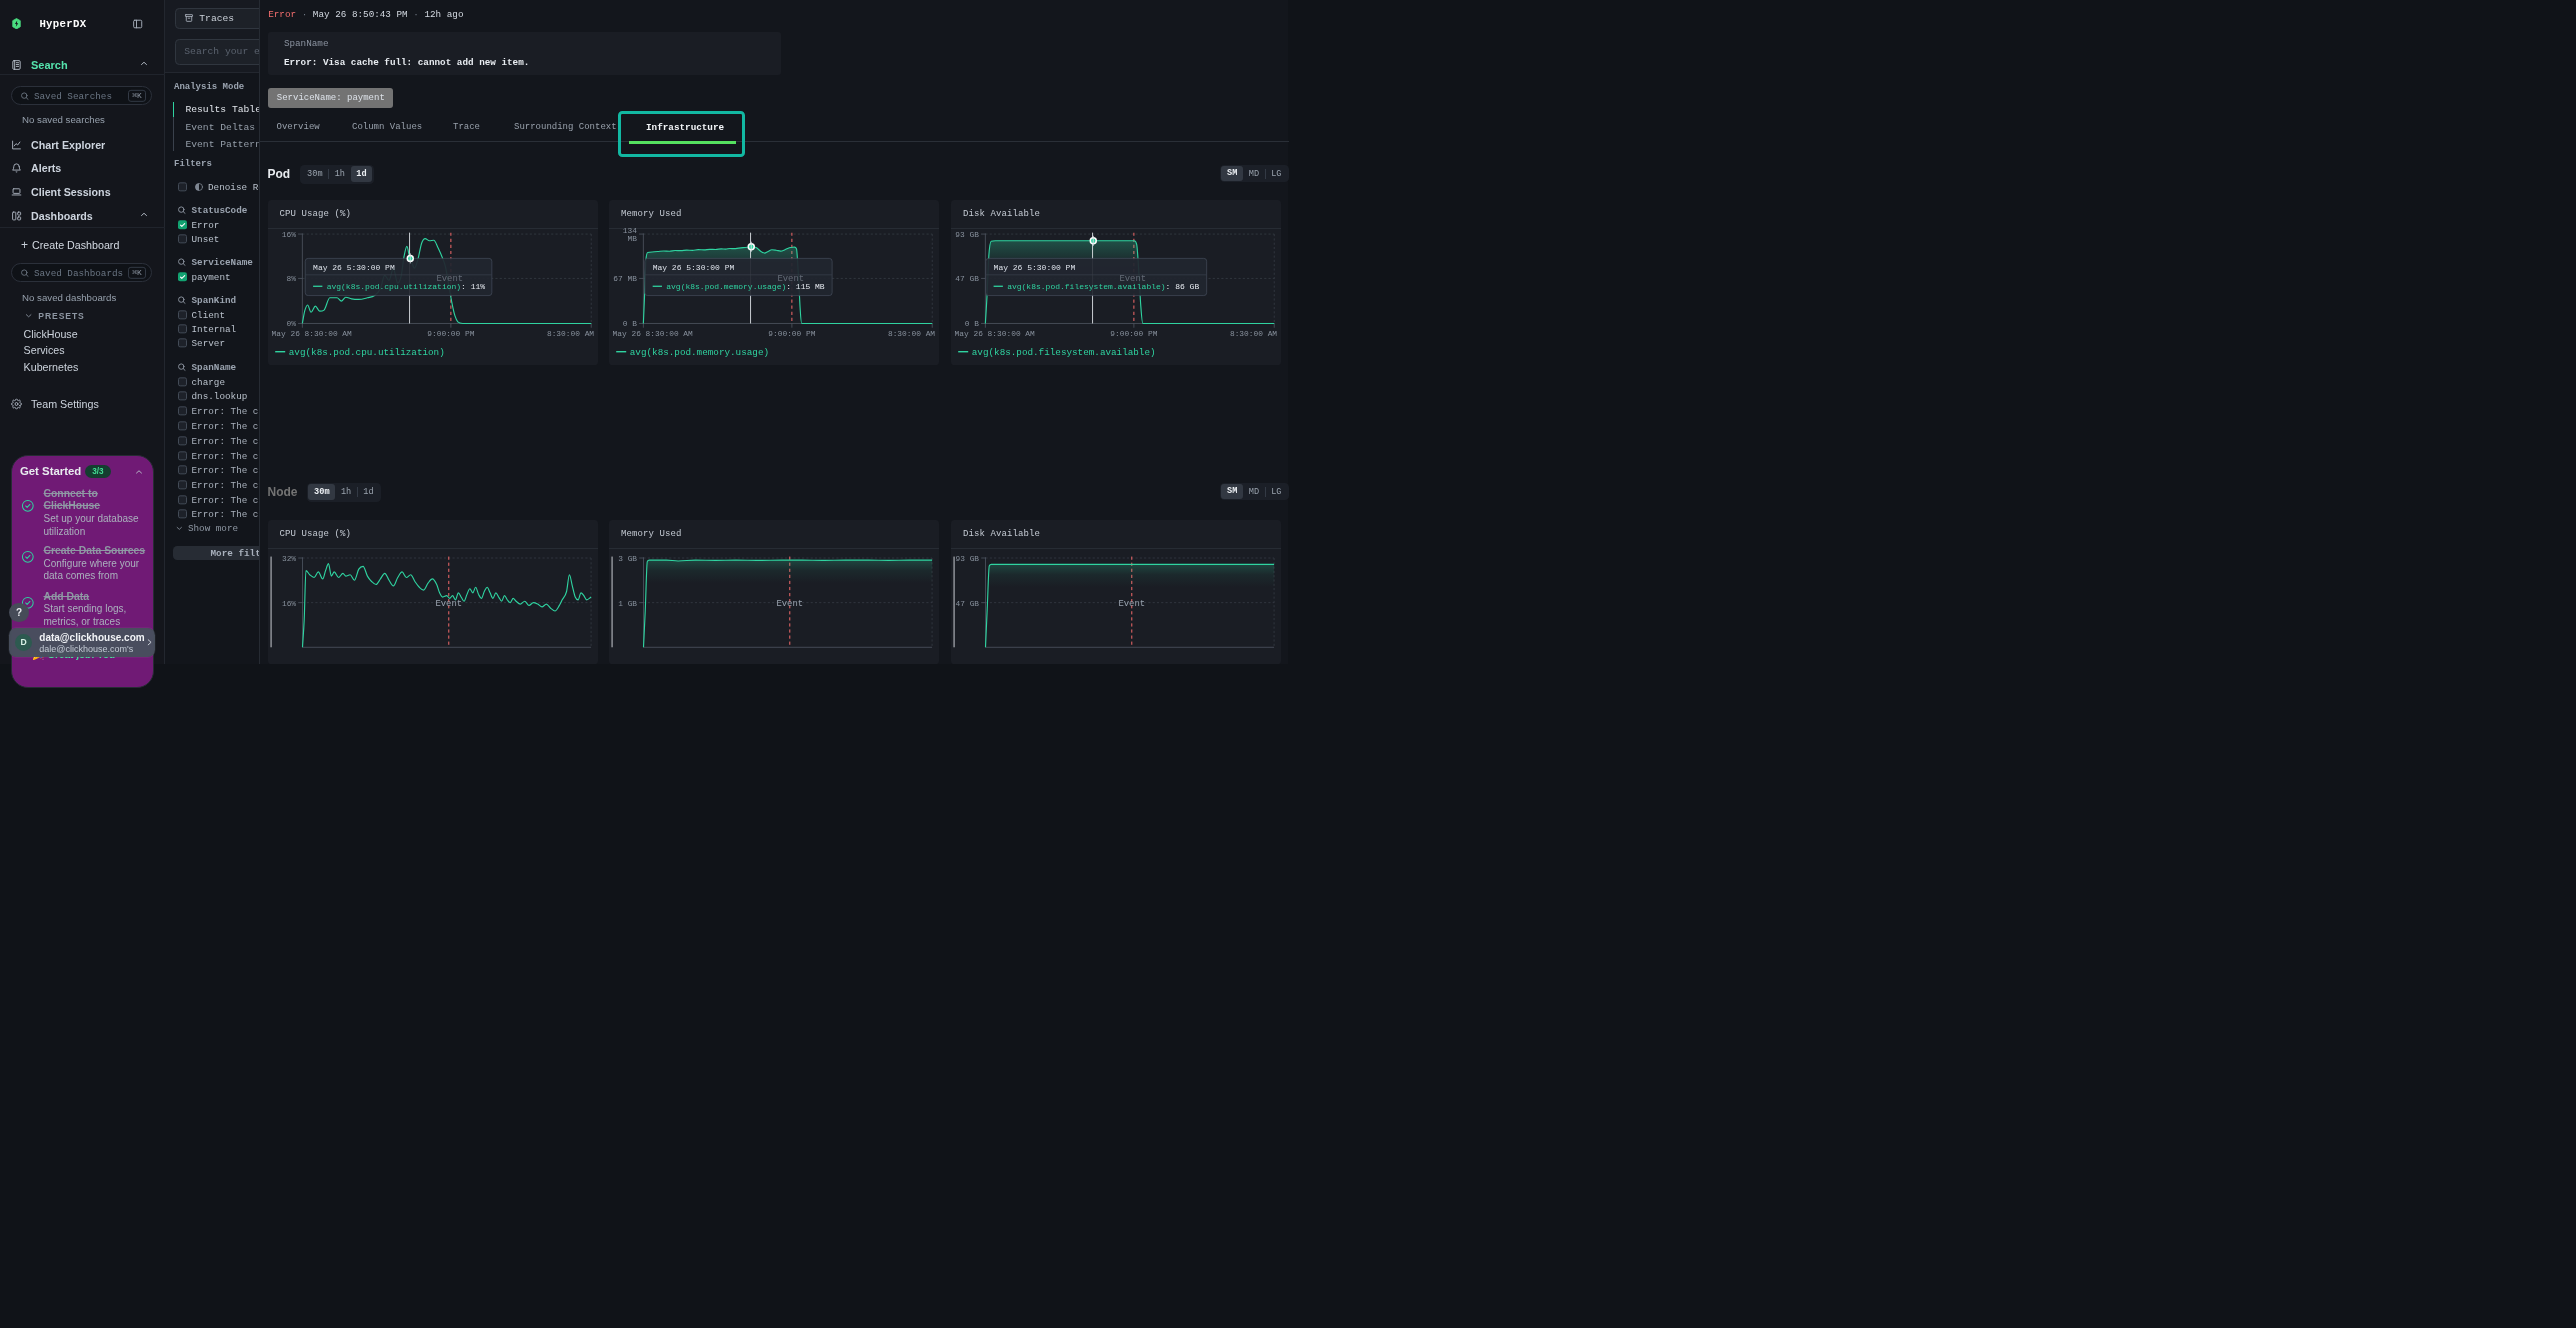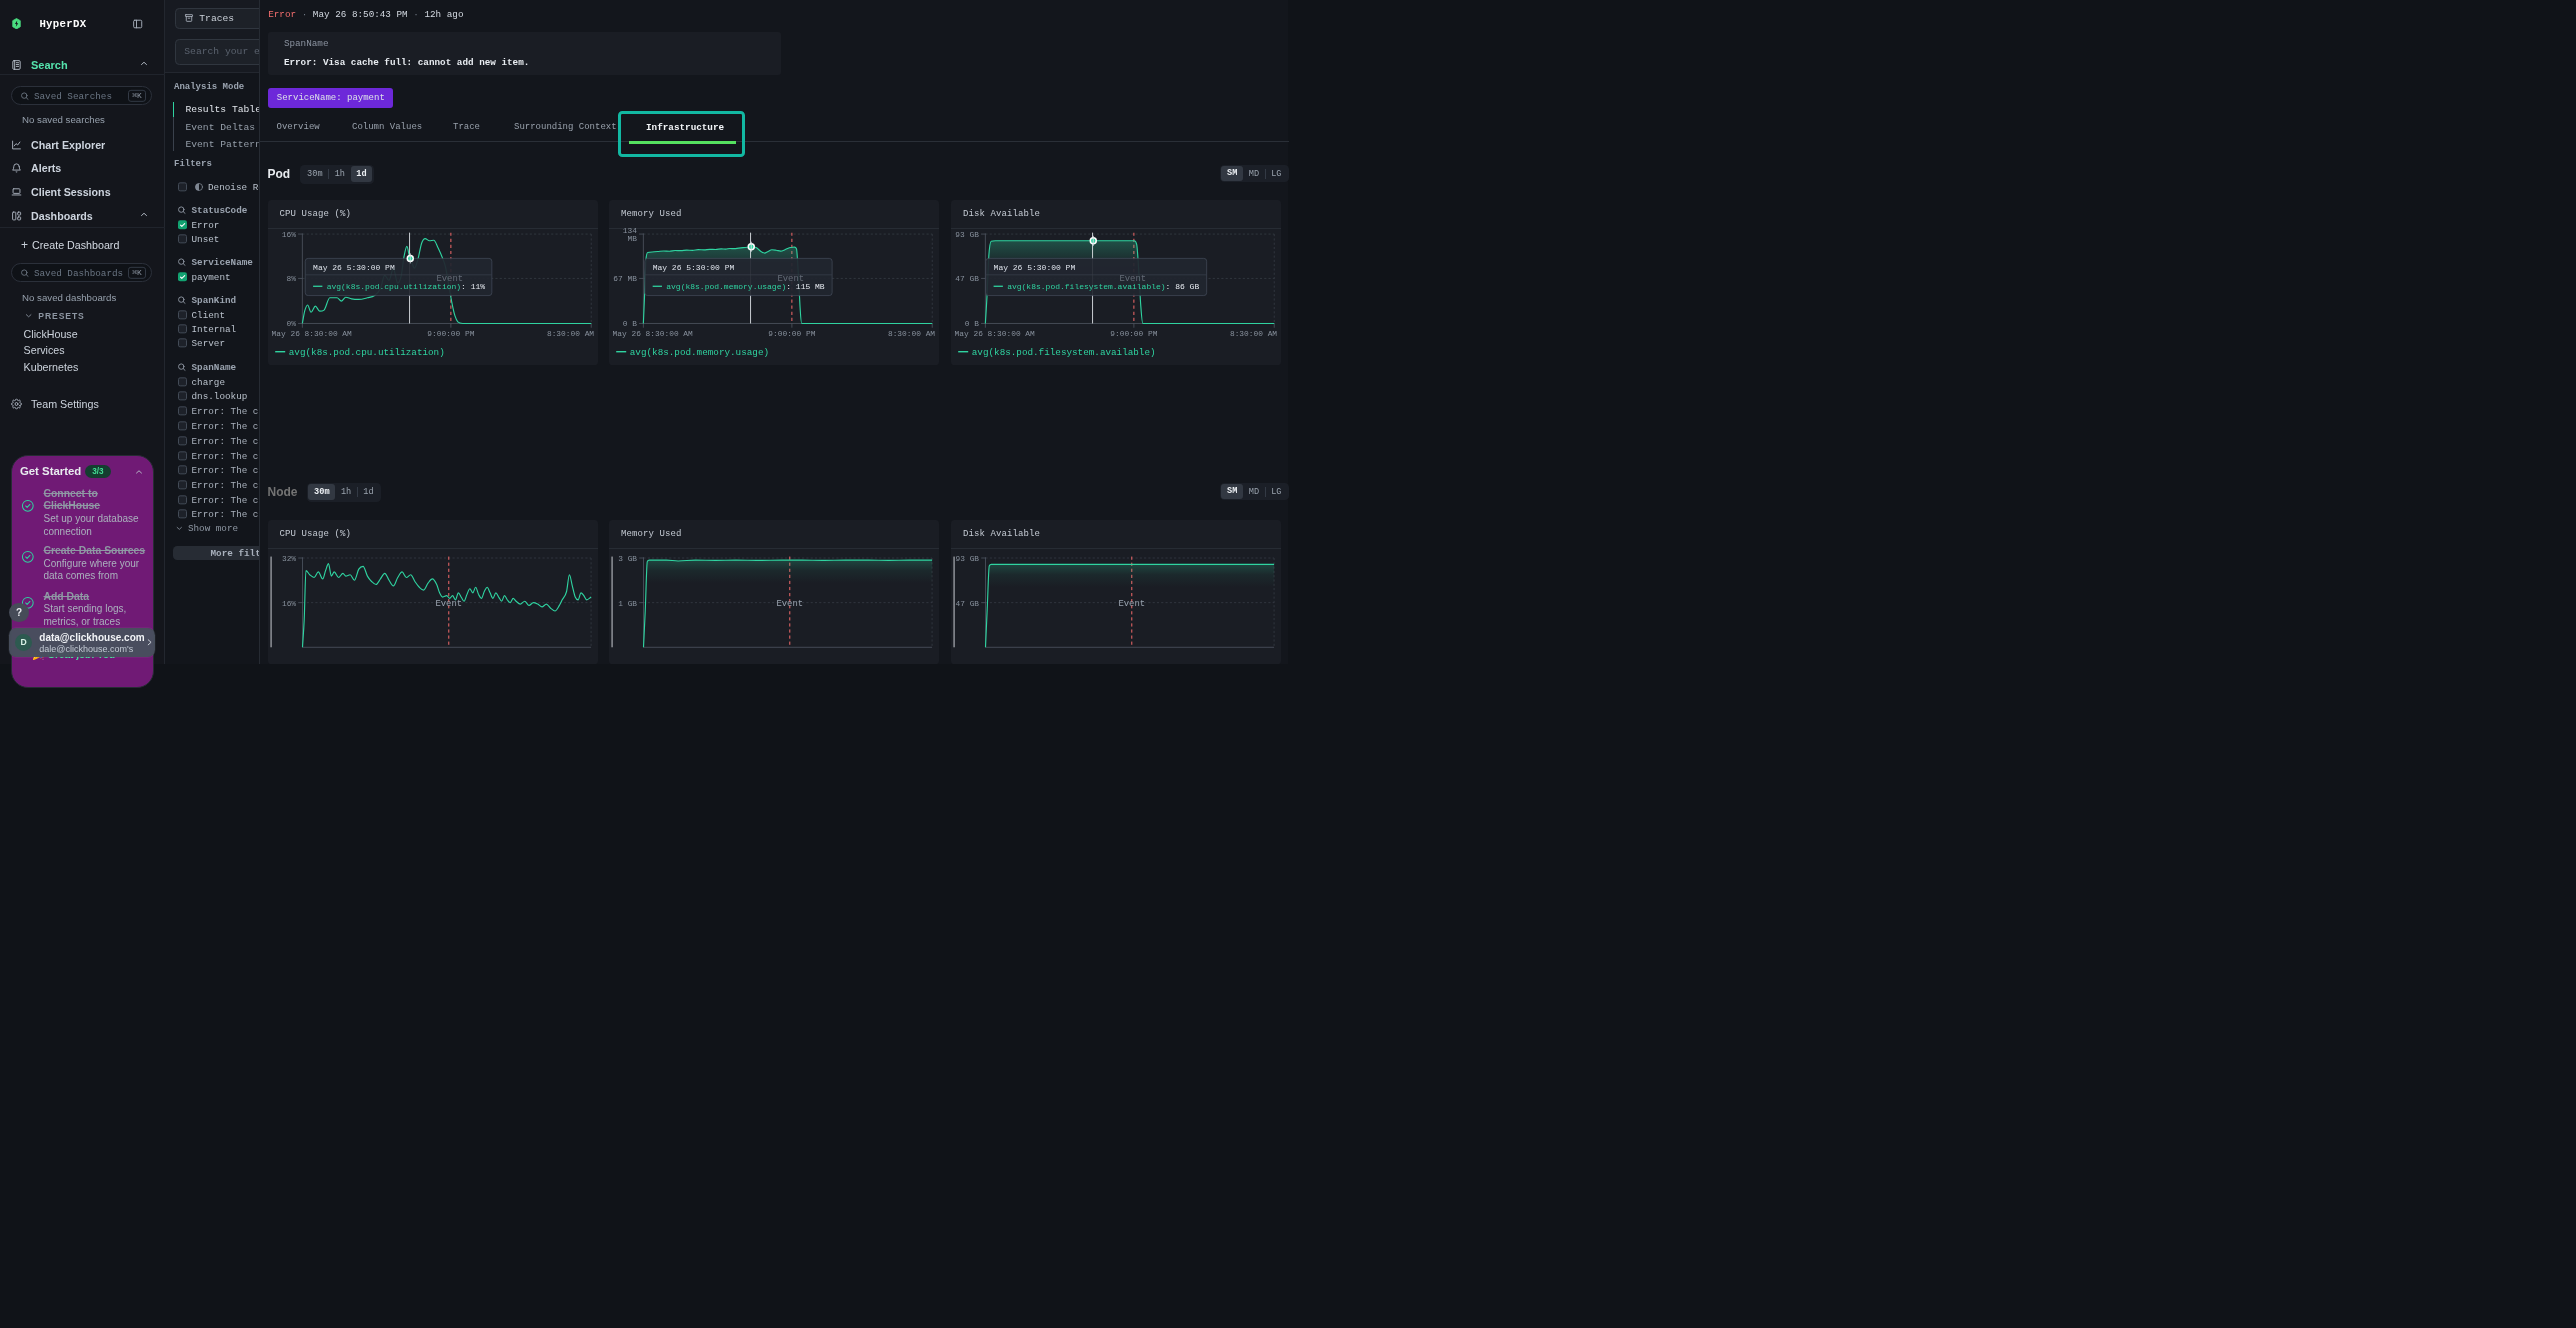--- a/index.html
+++ b/index.html
@@ -137,21 +137,21 @@
         </svg></span>
       <span class="abs" style="left:8.6px;top:43px;display:flex">
         <svg width="13.6" height="13.6" viewBox="0 0 24 24" fill="none" stroke="#2fd3a0" stroke-width="1.8" stroke-linecap="round" stroke-linejoin="round">
           <circle cx="12" cy="12" r="9.5"></circle>
           <path d="M8.2 12.3l2.6 2.6 5-5.3"></path>
         </svg>
       </span>
       <div class="abs" style="left:31.5px;top:31.5px;font:700 10.4px 'Liberation Sans',sans-serif;color:#8f98a4;text-decoration:line-through;white-space:nowrap">Connect to</div>
       <div class="abs" style="left:31.5px;top:44px;font:700 10.4px 'Liberation Sans',sans-serif;color:#8f98a4;text-decoration:line-through;white-space:nowrap">ClickHouse</div>
       <div class="abs" style="left:31.5px;top:57px;font:10px 'Liberation Sans',sans-serif;color:#aab2bd;white-space:nowrap">Set up your database</div>
-      <div class="abs" style="left:31.5px;top:70px;font:10px 'Liberation Sans',sans-serif;color:#aab2bd;white-space:nowrap">connection</div>
+      <div class="abs" style="left:31.5px;top:70px;font:10px 'Liberation Sans',sans-serif;color:#aab2bd;white-space:nowrap">utilization</div>
       <span class="abs" style="left:8.6px;top:94px;display:flex">
         <svg width="13.6" height="13.6" viewBox="0 0 24 24" fill="none" stroke="#2fd3a0" stroke-width="1.8" stroke-linecap="round" stroke-linejoin="round">
           <circle cx="12" cy="12" r="9.5"></circle>
           <path d="M8.2 12.3l2.6 2.6 5-5.3"></path>
         </svg>
       </span>
       <div class="abs" style="left:31.5px;top:89px;font:700 10.4px 'Liberation Sans',sans-serif;color:#8f98a4;text-decoration:line-through;white-space:nowrap">Create Data Sources</div>
       <div class="abs" style="left:31.5px;top:102px;font:10px 'Liberation Sans',sans-serif;color:#aab2bd;white-space:nowrap">Configure where your</div>
       <div class="abs" style="left:31.5px;top:114px;font:10px 'Liberation Sans',sans-serif;color:#aab2bd;white-space:nowrap">data comes from</div>
       <span class="abs" style="left:8.6px;top:140px;display:flex">
@@ -322,21 +322,21 @@
       <span style="font:9.3px 'Liberation Mono',monospace;color:#8f98a4">Show more</span>
     </div>
     <div class="abs" style="left:7.5px;top:546px;width:143px;height:14.3px;background:#272c34;border-radius:4.3px;display:flex;align-items:center;justify-content:center;font:700 9.3px 'Liberation Mono',monospace;color:#a9b1bd">More filters</div>
   </div>
 <div class="abs" style="left:259px;top:0;width:1029px;height:664px;background:#13161c;border-left:0.7px solid #262b33">
     <div class="abs" style="left:8.2px;top:9.3px;font:9.3px 'Liberation Mono',monospace;white-space:nowrap"><span style="color:#f16d6d">Error</span><span style="color:#6d7581"> · </span><span style="color:#d3d9e1">May 26 8:50:43 PM</span><span style="color:#6d7581"> · </span><span style="color:#d3d9e1">12h ago</span></div>
     <div class="abs" style="left:8.2px;top:32px;width:513px;height:43px;background:#1a1d24;border-radius:2.9px">
       <div class="abs" style="left:15.7px;top:5.7px;font:9.3px 'Liberation Mono',monospace;color:#8b93a0">SpanName</div>
       <div class="abs" style="left:15.7px;top:25px;font:700 9.3px 'Liberation Mono',monospace;color:#e8ecf1;white-space:nowrap">Error: Visa cache full: cannot add new item.</div>
     </div>
-    <div class="abs" style="left:8.2px;top:88px;height:20px;background:#6d28d9;border-radius:2.9px;display:inline-flex;align-items:center;padding:0 8.6px;font:9px 'Liberation Mono',monospace;color:#dde2e9">ServiceName: payment</div>
+    <div class="abs" style="left:8.2px;top:88px;height:20px;background:#737373;border-radius:2.9px;display:inline-flex;align-items:center;padding:0 8.6px;font:9px 'Liberation Mono',monospace;color:#dde2e9">ServiceName: payment</div>
     <div class="abs" style="left:0;top:114px;width:1029px;height:26.5px">
       <span class="abs" style="left:16.5px;top:50%;transform:translateY(-50%);font:9px 'Liberation Mono',monospace;color:#98a0ab;white-space:nowrap">Overview</span>
       <span class="abs" style="left:92px;top:50%;transform:translateY(-50%);font:9px 'Liberation Mono',monospace;color:#98a0ab;white-space:nowrap">Column Values</span>
       <span class="abs" style="left:193px;top:50%;transform:translateY(-50%);font:9px 'Liberation Mono',monospace;color:#98a0ab;white-space:nowrap">Trace</span>
       <span class="abs" style="left:254px;top:50%;transform:translateY(-50%);font:9px 'Liberation Mono',monospace;color:#98a0ab;white-space:nowrap">Surrounding Context</span>
       <span class="abs" style="left:386px;top:50%;transform:translateY(-50%);font:700 9.3px 'Liberation Mono',monospace;color:#f4f6f9">Infrastructure</span>
     </div>
     <div class="abs" style="left:0;top:141px;width:1029px;height:0.7px;background:#2a2f37"></div>
     <div class="abs" style="left:369px;top:141px;width:107px;height:2.5px;background:#55e15f"></div>
     <div class="abs" style="left:358px;top:111px;width:127px;height:46px;border:3.2px solid #12b8a2;border-radius:4.3px"></div>

